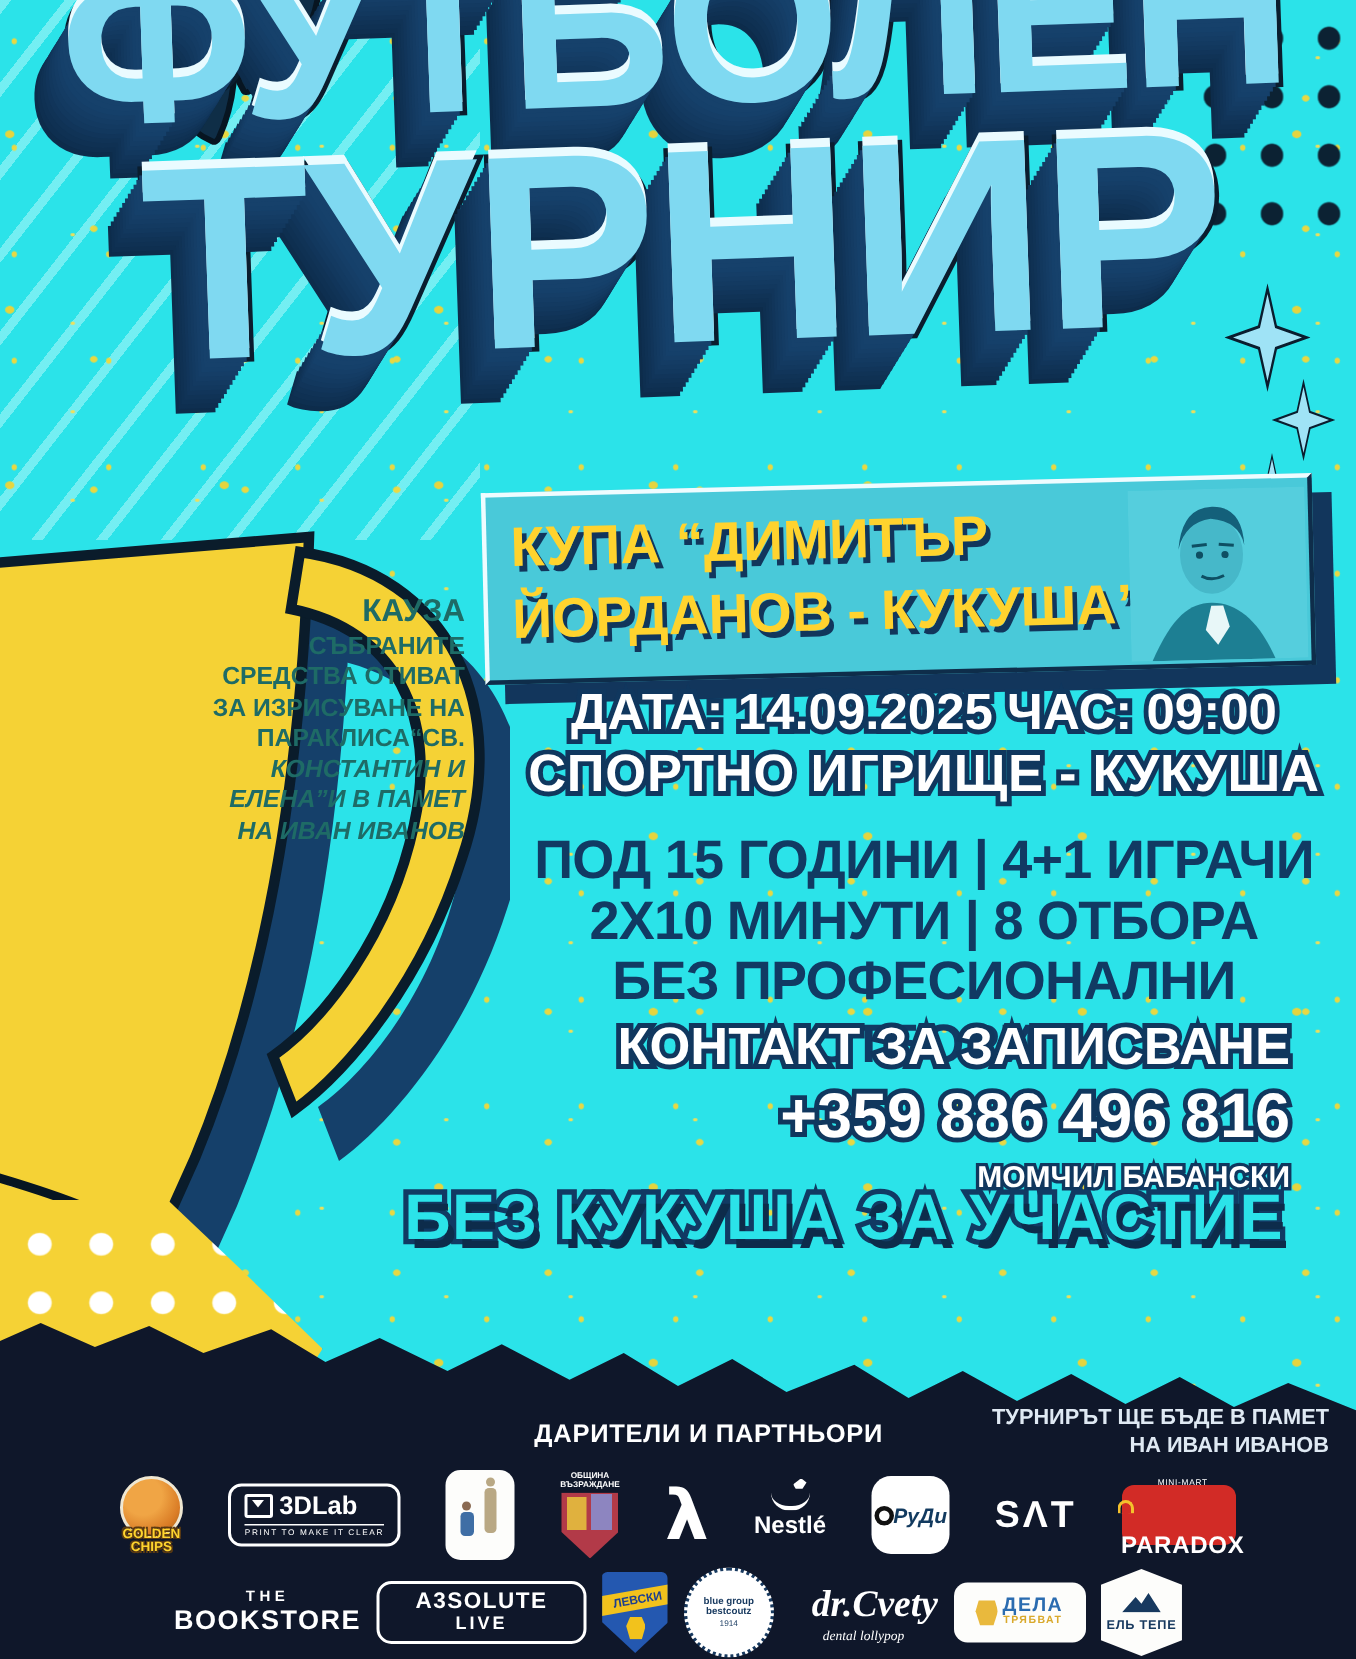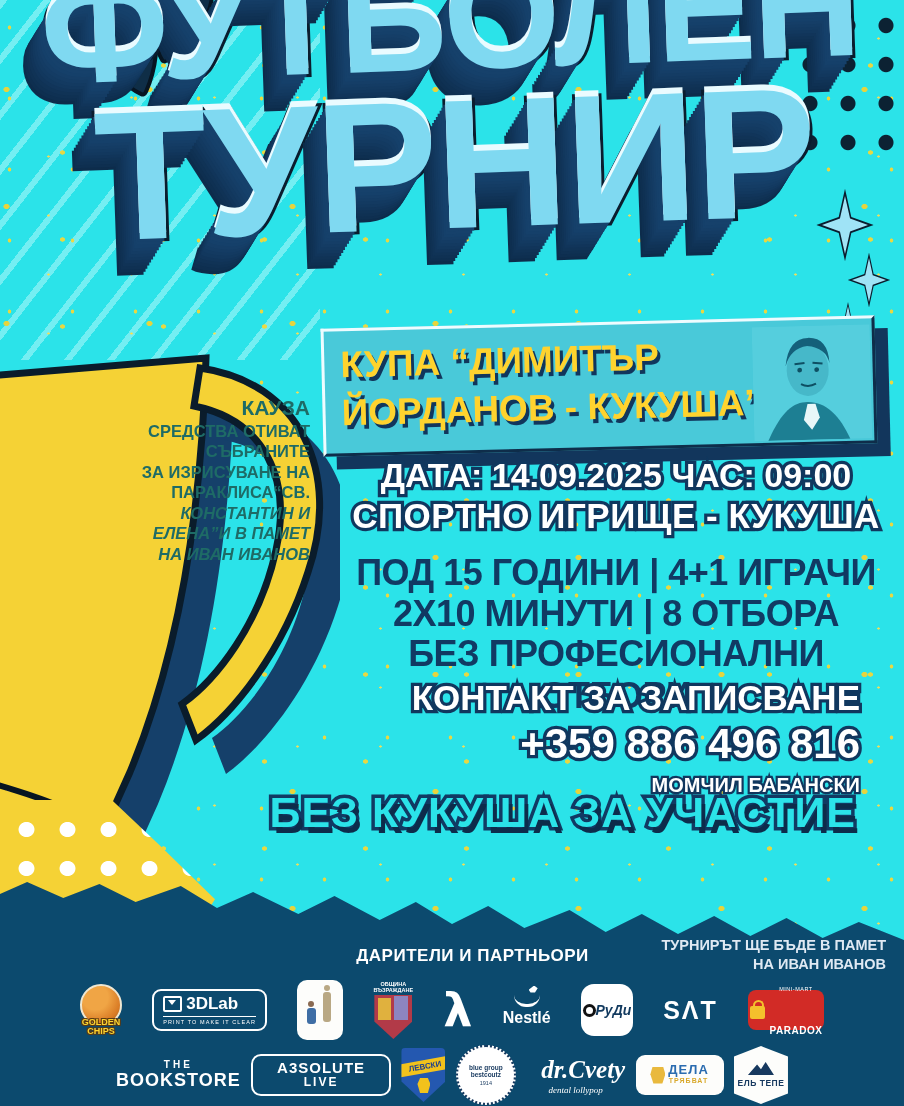--- a/index.html
+++ b/index.html
@@ -82,21 +82,21 @@
     color:#2be3e9;-webkit-text-stroke:7px #113a63;paint-order:stroke fill;
     text-shadow:4px 6px 0 #0d2c4b;letter-spacing:1px;}
 
   
   .foot-dots{position:absolute;left:0;top:800px;width:215px;height:160px;z-index:5;
     background:#f5d235;
     background-image:radial-gradient(#ffffff 7.5px, transparent 8.4px);
     background-size:41px 39px;background-position:6px 10px;
     clip-path:polygon(0 0,52% 0,74% 28%,100% 62%,82% 100%,0 100%);
     filter:drop-shadow(5px 0 0 #08131f);}
-  .footer{position:absolute;left:0;top:868px;width:904px;height:238px;background:#0c4a6e;z-index:6;
+  .footer{position:absolute;left:0;top:868px;width:904px;height:238px;background:#0f172a;z-index:6;
     clip-path:polygon(0 10.9%,3% 5.9%,7% 12.6%,11% 6.7%,15% 14.3%,20% 7.6%,24% 16.8%,28% 10.1%,
       33% 19.3%,37% 11.8%,42% 21.8%,46% 14.3%,50% 23.5%,54% 16%,58% 25.2%,63% 17.6%,
       67% 26.9%,71% 19.3%,75% 27.7%,79% 20.2%,83% 28.6%,87% 21%,91% 29.4%,95% 22.7%,100% 30.3%,
       100% 100%,0 100%);}
   .sponsors-heading{position:absolute;left:350px;top:78px;width:245px;text-align:center;
     color:#fff;font-weight:bold;font-size:17px;letter-spacing:.5px;}
   .memorial{position:absolute;right:18px;top:68px;text-align:right;color:#dfe9f3;
     font-weight:bold;font-size:14.5px;line-height:19px;}
 
   .lrow{position:absolute;display:flex;align-items:center;}
@@ -138,21 +138,21 @@
   .rudi-panda:after{content:"";position:absolute;left:3px;top:3px;width:7px;height:7px;border-radius:50%;background:#fff;}
   .rudi-txt{font-size:14px;font-weight:bold;font-style:italic;color:#123a5f;}
   .salt-txt{font-size:25px;font-weight:bold;letter-spacing:2px;}
   .pdx-box{width:76px;height:40px;background:#d22b26;border-radius:8px;display:flex;
     align-items:center;justify-content:center;gap:5px;}
   .pdx-bag{width:15px;height:13px;background:#f4c12c;border-radius:2px;position:relative;margin-top:4px;}
   .pdx-bag:before{content:"";position:absolute;left:3px;top:-6px;width:7px;height:7px;
     border:2px solid #f4c12c;border-bottom:none;border-radius:6px 6px 0 0;}
   .pdx-col{display:flex;flex-direction:column;line-height:9px;}
   .pdx-sub{font-size:5.5px;letter-spacing:.5px;}
-  .pdx-main{font-size:10px;font-weight:bold;letter-spacing:.5px;margin-top:32px;}
+  .pdx-main{font-size:16px;font-weight:bold;letter-spacing:.5px;margin-top:32px;}
   .bs-top{font-size:10px;letter-spacing:3px;font-weight:bold;}
   .bs-main{font-size:18px;letter-spacing:1px;font-weight:bold;}
   .al-box{border:2.5px solid #fff;border-radius:10px;padding:4px 24px;line-height:15px;}
   .al-1{font-size:15px;letter-spacing:1px;font-weight:bold;}
   .al-2{font-size:12px;letter-spacing:2px;font-weight:bold;}
   .lev-shield{width:44px;height:54px;clip-path:polygon(0 0,100% 0,100% 62%,50% 100%,0 62%);
     background:#2458b0;border-radius:4px;position:relative;overflow:hidden;}
   .lev-band{position:absolute;left:-6px;top:12px;width:60px;height:13px;background:#f2c21c;
     transform:rotate(-10deg);display:flex;align-items:center;justify-content:center;
     color:#1d3f8f;font-size:8px;font-weight:bold;}
@@ -216,22 +216,22 @@
     <path d="M2,50 L220,32 C216,166 198,316 144,446 L126,486 L126,528 C164,561 180,591 186,628 L2,628 Z" transform="translate(14,16)" fill="#15406a"></path>
     <path d="M214,42 C314,56 356,146 322,246 C296,328 246,388 210,414 L196,378 C230,354 274,298 290,224 C306,152 278,94 208,80 Z" transform="translate(16,18)" fill="#15406a"></path>
     <path d="M-12,34 L206,16 C202,150 184,300 130,430 L112,470 L112,512 C150,545 166,575 172,612 L-12,612 Z" fill="#f5d235" stroke="#0a1c2b" stroke-width="7"></path>
     <path d="M200,26 C300,40 342,130 308,230 C282,312 232,372 196,398 L182,362 C216,338 260,282 276,208 C292,136 264,78 194,64 Z" fill="#f5d235" stroke="#0a1c2b" stroke-width="7"></path>
     <path d="M-12,440 C40,455 84,470 104,492 C130,522 150,556 158,612 L-12,612 Z" fill="url(#wd)" stroke="#071521" stroke-width="6"></path>
   </svg>
 
   <div class="cause">
     <span class="hd">КАУЗА</span>
     <span>
+        <span>СЪБРАНИТЕ</span>
         <span>СРЕДСТВА ОТИВАТ</span>
-        <span>СЪБРАНИТЕ</span>
         <span>ЗА ИЗРИСУВАНЕ НА</span>
         <span>ПАРАКЛИСА“СВ.</span>
         <span>КОНСТАНТИН И</span>
         <span>ЕЛЕНА”И В ПАМЕТ</span>
         <span>НА ИВАН ИВАНОВ</span>
       </span>
   </div>
 
   <div class="banner">
     <div class="txt">

